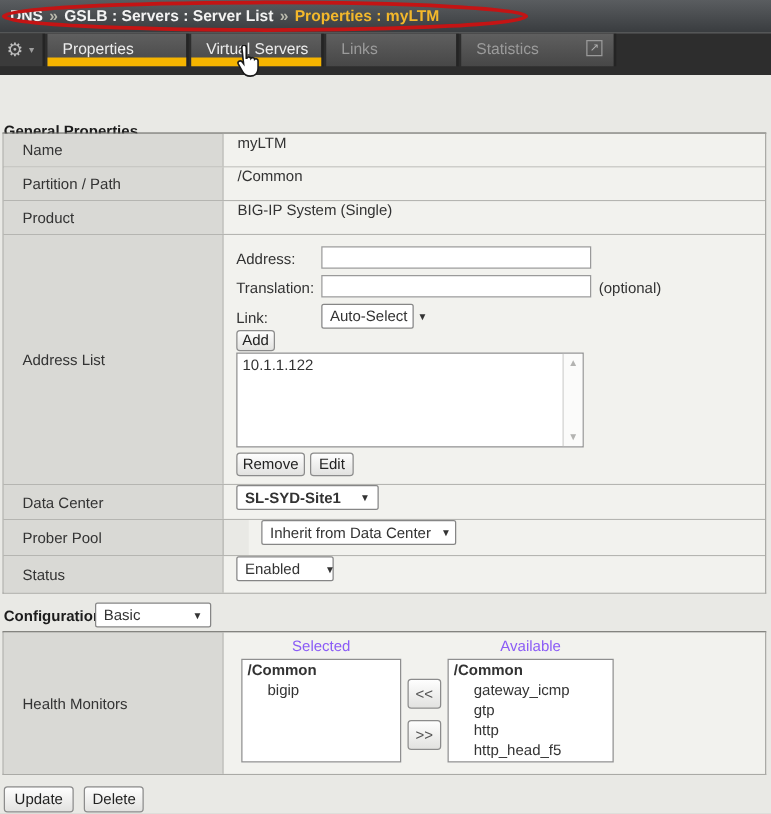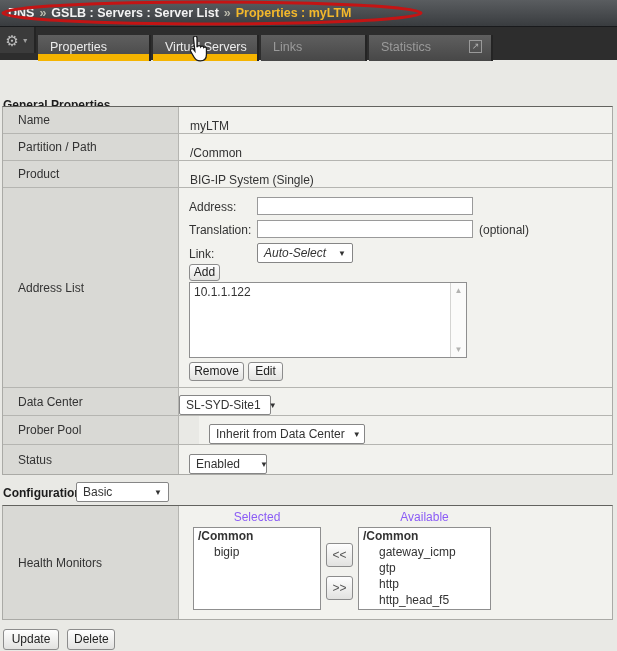--- a/index.html
+++ b/index.html
@@ -15,42 +15,42 @@
   .crumb-sep { color:#b9b9ac; padding:0 5px; }
   .crumb-current { color:#f3b82b; }
   .annotation { position:absolute; left:0; top:0; pointer-events:none; }
 
   
   .tabbar { position:absolute; left:0; top:27px; width:617px; height:33px; background:#2d2d2d; }
   .gear-cell { position:absolute; left:0; top:0; width:36px; height:26px; background:#3b3b3b;
                border-right:2px solid #242424; display:flex; align-items:center; justify-content:center; gap:3px; cursor:pointer; }
   .gear-glyph { color:#bdbdbd; font-size:15px; line-height:1; }
   .gear-caret { color:#9e9e9e; font-size:7px; }
-  .tab { position:absolute; top:8px; height:26px; background:linear-gradient(#5f5f5f,#474747);
+  .tab { position:absolute; top:0; height:26px; background:linear-gradient(#5f5f5f,#474747);
          border-right:2px solid #242424; cursor:pointer; }
   .tab-label { display:block; padding:5px 0 0 12px; font-size:12.5px; color:#9b9b9b; }
   .tab.on .tab-label { color:#ececec; }
   .tab .underline { position:absolute; left:0; bottom:0; width:100%; height:7px; background:#f5b400; display:none; }
   .tab.on .underline { display:block; }
   .popout { position:absolute; right:9px; top:5px; width:13px; height:13px; border:1px solid #9a9a9a;
             color:#b0b0b0; font-size:9px; line-height:11px; text-align:center; }
 
   
   .cursor { position:absolute; left:186px; top:36px; z-index:50; pointer-events:none; }
 
   
   .section-heading { position:absolute; left:3px; font-weight:bold; color:#1c1c1c; }
 
   
   .ptable { position:absolute; left:2px; width:611px; border:1px solid #aaaaa6; border-top:1px solid #63635f; }
   .prow { display:flex; border-bottom:1px solid #b5b5b1; }
   .prow:last-child { border-bottom:none; }
   .plbl { width:176px; background:#d9d9d5; border-right:1px solid #b5b5b1;
           display:flex; align-items:center; padding-left:15px; color:#333; }
-  .pval { flex:1; background:#f2f2ee; position:relative; display:flex; align-items:flex-end; }
+  .pval { flex:1; background:#f2f2ee; position:relative; display:flex; align-items:flex-start; }
   .pval .textval { padding-left:11px; }
 
   
   .txtinput { position:absolute; height:18px; width:216px; background:#fff; border:1px solid #9a9a9a; padding:0 3px; font:12px "Liberation Sans",sans-serif; }
   .selbox { display:inline-flex; align-items:center; height:20px; background:#fff; border:1px solid #868686;
             border-radius:2px; padding:0 6px; cursor:pointer; white-space:nowrap; }
   .selbox .arrow { font-size:8px; color:#333; margin-left:auto; padding-left:8px; }
   .btn { display:inline-block; background:linear-gradient(#fefefe,#e2e2e0); border:1px solid #8c8c8c;
          border-radius:3px; text-align:center; color:#222; cursor:pointer; font:12px "Liberation Sans",sans-serif; }
   .listbox { position:absolute; background:#fff; border:1px solid #8f8f8f; overflow:hidden; }
@@ -148,41 +148,41 @@
 
     <div class="prow" style="height:200px;">
       <div class="plbl">Address List</div>
       <div class="pval">
         <span class="addr-lbl" style="top:12px;">Address:</span>
         <input class="txtinput" style="left: 78px; top: 9px;">
         <span class="addr-lbl" style="top:35px;">Translation:</span>
         <input class="txtinput" style="left: 78px; top: 32px;">
         <span class="opt-note">(optional)</span>
         <span class="addr-lbl" style="top:59px;">Link:</span>
-        <span class="selbox" style="position:absolute; left:78px; top:55px; width:96px;font-style:italic;">
+        <span class="selbox" style="position:absolute; left:78px; top:55px; width:74px;">
           <span>Auto-Select</span>
           <span class="arrow">▼</span>
         </span>
         <span class="btn" style="position:absolute; left:10px; top:76px; width:31px; height:17px; line-height:15px;">Add</span>
         <div class="listbox" style="left:10px; top:94px; width:278px; height:76px;">
           <div class="lb-option">10.1.1.122</div>
           <div class="sbar">
             <span class="up">▲</span>
             <span class="dn">▼</span>
           </div>
         </div>
         <span class="btn" style="position:absolute; left:10px; top:174px; width:55px; height:19px; line-height:17px;">Remove</span>
         <span class="btn" style="position:absolute; left:69px; top:174px; width:35px; height:19px; line-height:17px;">Edit</span>
       </div>
     </div>
 
     <div class="prow" style="height:28px;">
       <div class="plbl">Data Center</div>
       <div class="pval">
-        <span class="selbox" style="width:92px;">
+        <span class="selbox" style="margin-left:10px; width:114px;font-weight:bold;">
           <span>SL-SYD-Site1</span>
           <span class="arrow">▼</span>
         </span>
       </div>
     </div>
 
     <div class="prow" style="height:29px;gap:20px;">
       <div class="plbl">Prober Pool</div>
       <div class="pval">
         <span class="selbox" style="margin-left:10px; width:156px;">

